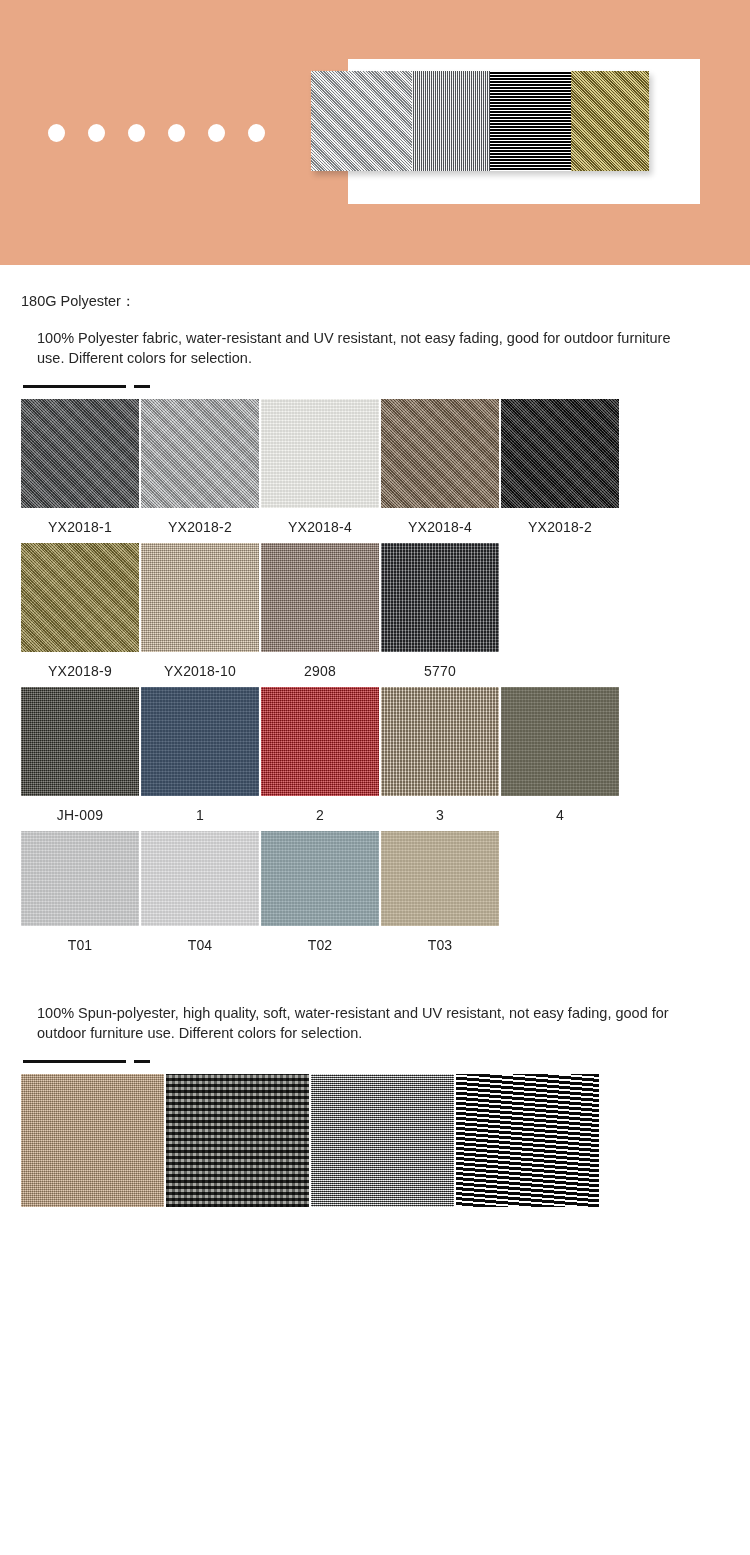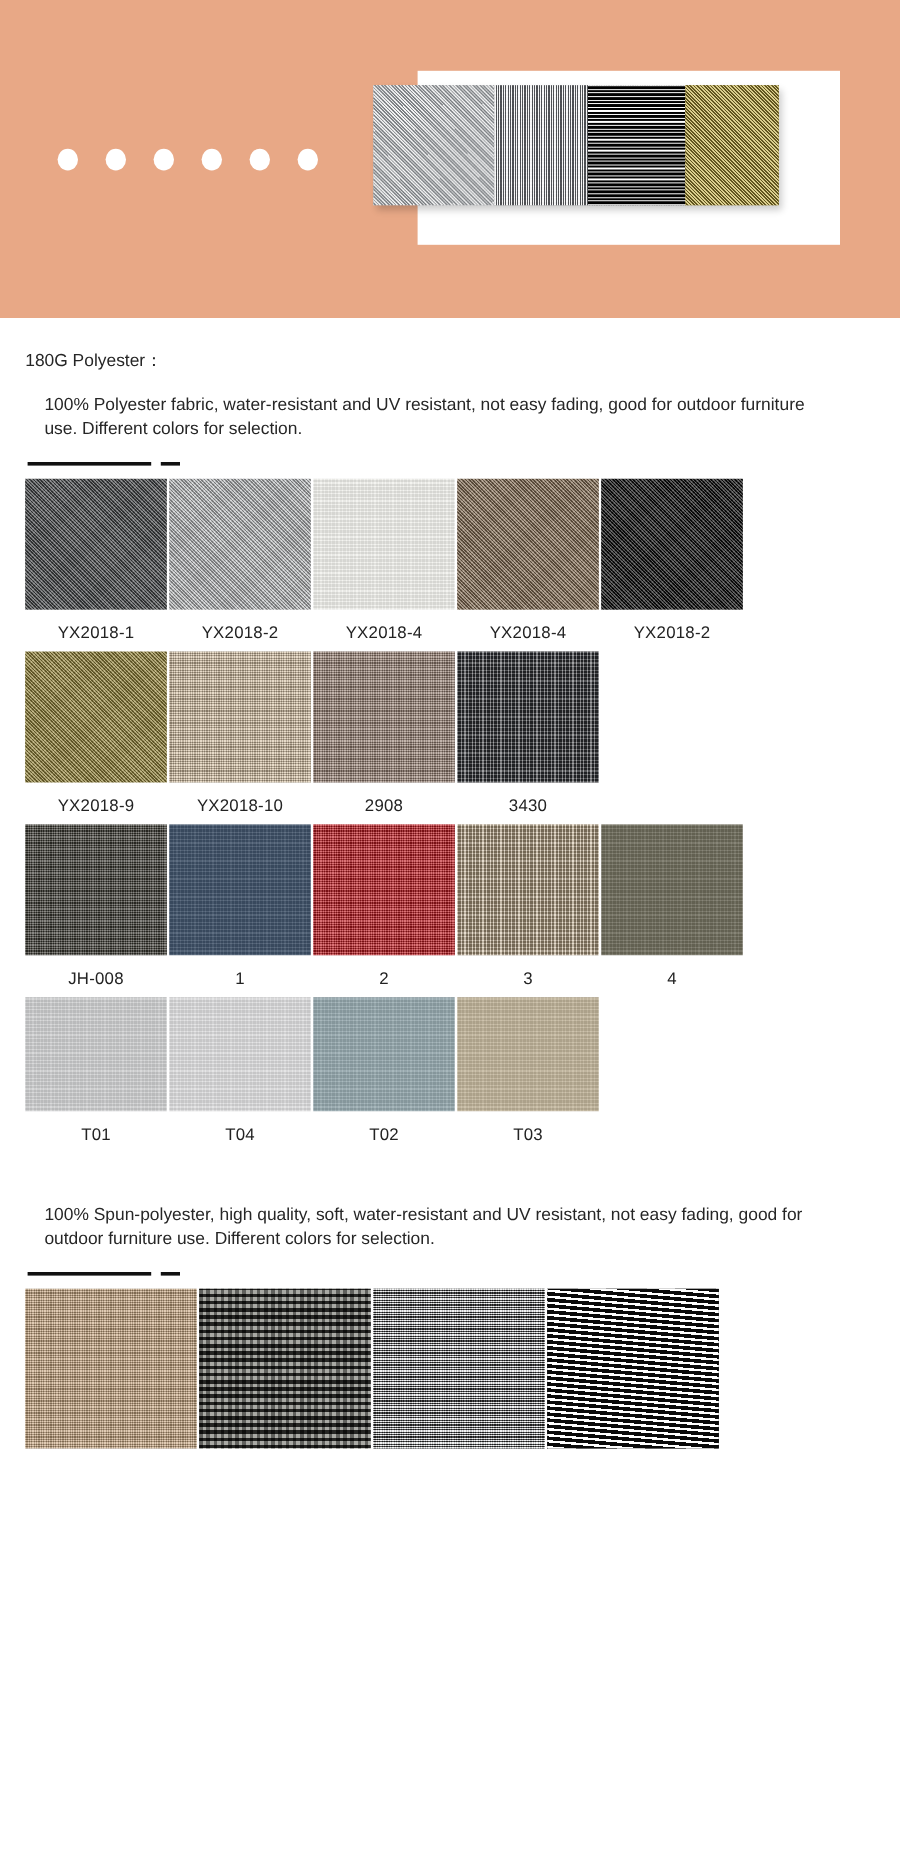--- a/index.html
+++ b/index.html
@@ -213,28 +213,28 @@
     <div class="cell">
       <div class="sw w-plain" style="background-color:#d8c4a6"></div>
       <div class="label">YX2018-10</div>
     </div>
     <div class="cell">
       <div class="sw w-plain" style="background-color:#9d8679"></div>
       <div class="label">2908</div>
     </div>
     <div class="cell">
       <div class="sw w-linen" style="background-color:#37393d"></div>
-      <div class="label">3430</div>
+      <div class="label">5770</div>
     </div>
   </div>
 
   <div class="grid grid-6">
     <div class="cell">
       <div class="sw w-plain" style="background-color:#3e3c34"></div>
-      <div class="label">JH-008</div>
+      <div class="label">JH-009</div>
     </div>
     <div class="cell">
       <div class="sw w-soft" style="background-color:#3f5269"></div>
       <div class="label">1</div>
     </div>
     <div class="cell">
       <div class="sw w-plain" style="background-color:#c4181f"></div>
       <div class="label">2</div>
     </div>
     <div class="cell">

